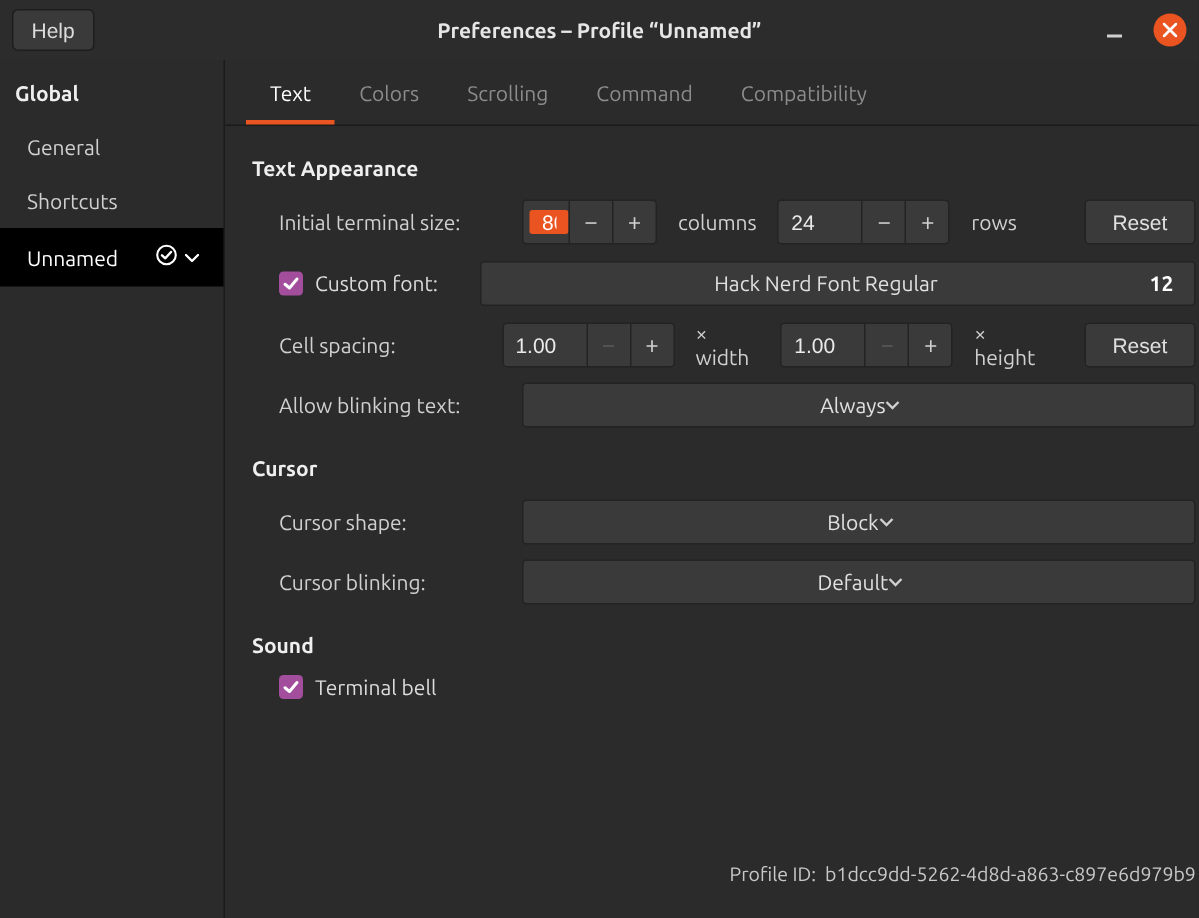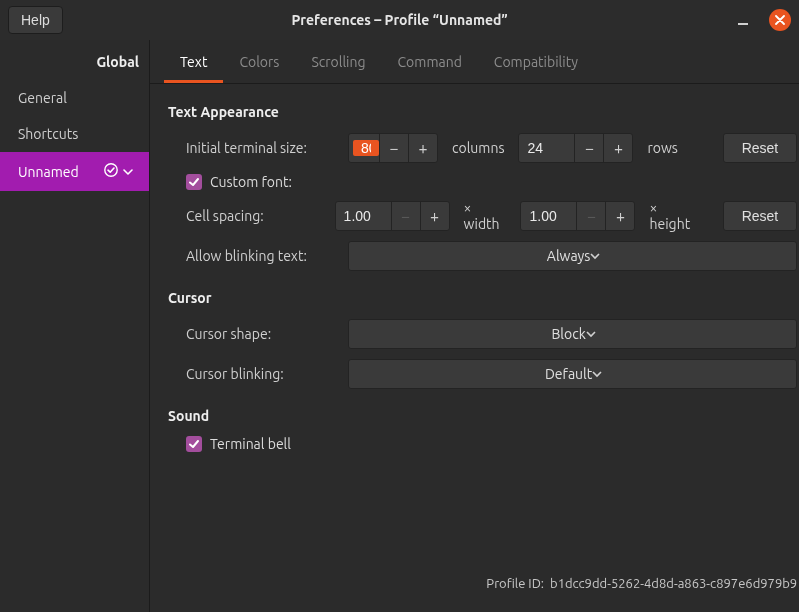--- a/index.html
+++ b/index.html
@@ -13,23 +13,23 @@
     height: 28px; padding: 0 12px; font-size: 14px; cursor: pointer;
   }
   .title { position:absolute; left:50%; transform:translateX(-50%); font-weight: bold; color:#e6e6e6; }
   .title-right { position:absolute; right:8px; display:flex; align-items:center; gap:18px; }
   .win-ico { width:16px; height:16px; display:flex; align-items:center; justify-content:center; color:#d0d0d0; cursor:pointer; }
   .close-btn { width:22px; height:22px; border-radius:50%; background:#e95420; display:flex; align-items:center; justify-content:center; cursor:pointer; }
   .close-btn svg { color:#fff; }
 
   .body { display:flex; height: calc(612px - 40px); }
   .sidebar { width:150px; background:#2b2b2b; border-right:1px solid #1b1b1b; display:flex; flex-direction:column; }
-  .side-section-header { font-weight:bold; color:#efefef; padding: 14px 10px 10px 10px; display:flex; align-items:center; justify-content:flex-end; }
+  .side-section-header { font-weight:bold; color:#efefef; padding: 14px 10px 10px 10px; display:flex; align-items:center; justify-content:flex-start; }
   .side-item { padding:10px 18px; color:#d0d0d0; cursor:pointer; font-size: 14px; }
-  .side-item.active { background:#a21caf; color:#fff; display:flex; align-items:center; gap:24px; }
+  .side-item.active { background:#000000; color:#fff; display:flex; align-items:center; gap:24px; }
   .side-item.active .acc-icons { display:flex; align-items:center; gap:4px; margin-left:auto; }
   .plus-ico { width:14px; height:14px; display:flex; align-items:center; justify-content:center; color:#d0d0d0; cursor:pointer;}
 
   .main { flex:1; display:flex; flex-direction:column; height:100%; }
   .tabs { display:flex; border-bottom:1px solid #1b1b1b; padding:0 14px; background:#2b2b2b; }
   .tab { padding: 14px 16px 10px 16px; color:#8c8c8c; cursor:pointer; font-size:14px; }
   .tab.active { color:#fff; border-bottom:3px solid #e95420; }
 
   .content { padding: 14px 18px; overflow:auto; flex:1; }
   .sect-head { font-weight:bold; color:#efefef; margin:6px 0 12px 0; }
@@ -145,20 +145,24 @@
         <button class="btn">Reset</button>
       </div>
 
       <div class="check-row">
         <div class="chkbox">
           <svg width="12" height="12" viewBox="0 0 12 12">
               <path d="M2 6.5 L5 9 L10 3" fill="none" stroke="currentColor" stroke-width="2" stroke-linecap="round" stroke-linejoin="round"></path>
             </svg>
         </div>
         <span>Custom font:</span>
+        <div class="fontbtn" style="margin-left:20px;">
+          <span class="fname">Hack Nerd Font Regular</span>
+          <span class="fsize">12</span>
+        </div>
       </div>
 
       <div class="row indent">
         <span class="label">Cell spacing:</span>
         <div class="spin">
           <input value="1.00" style="">
           <div class="sep"></div>
           <div class="sbtn disabled">−</div>
           <div class="sep"></div>
           <div class="sbtn">+</div>

